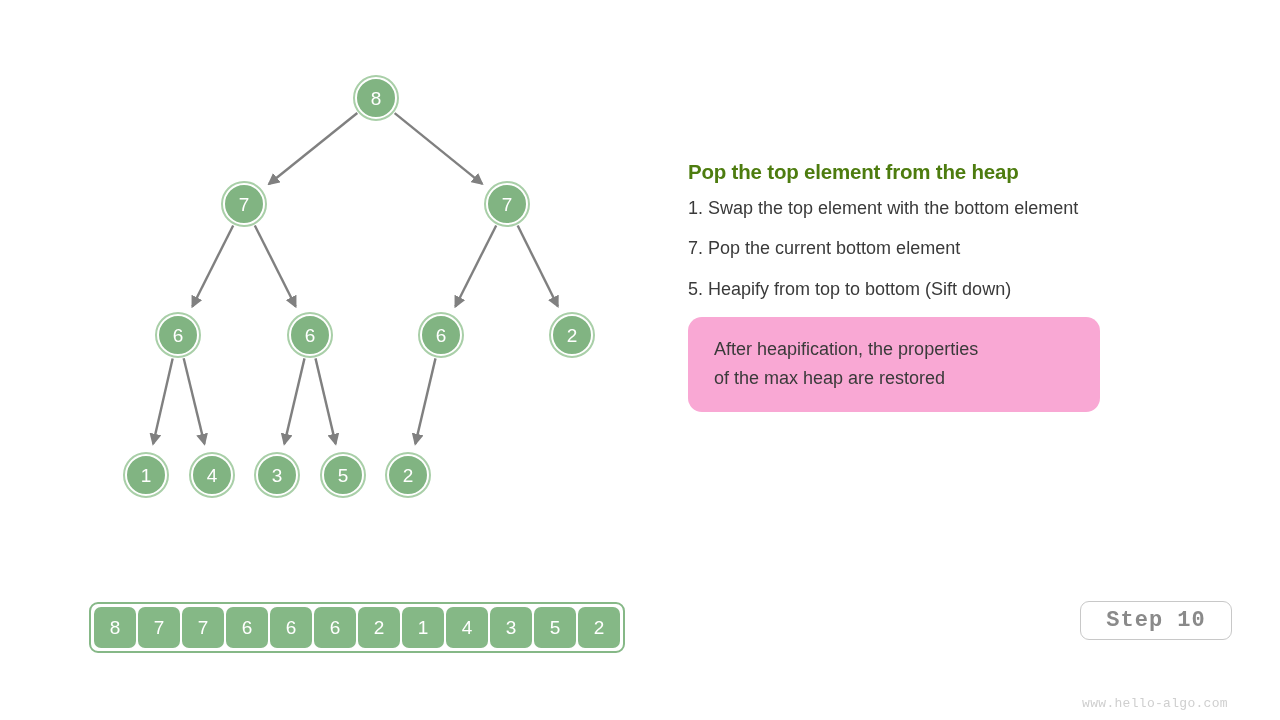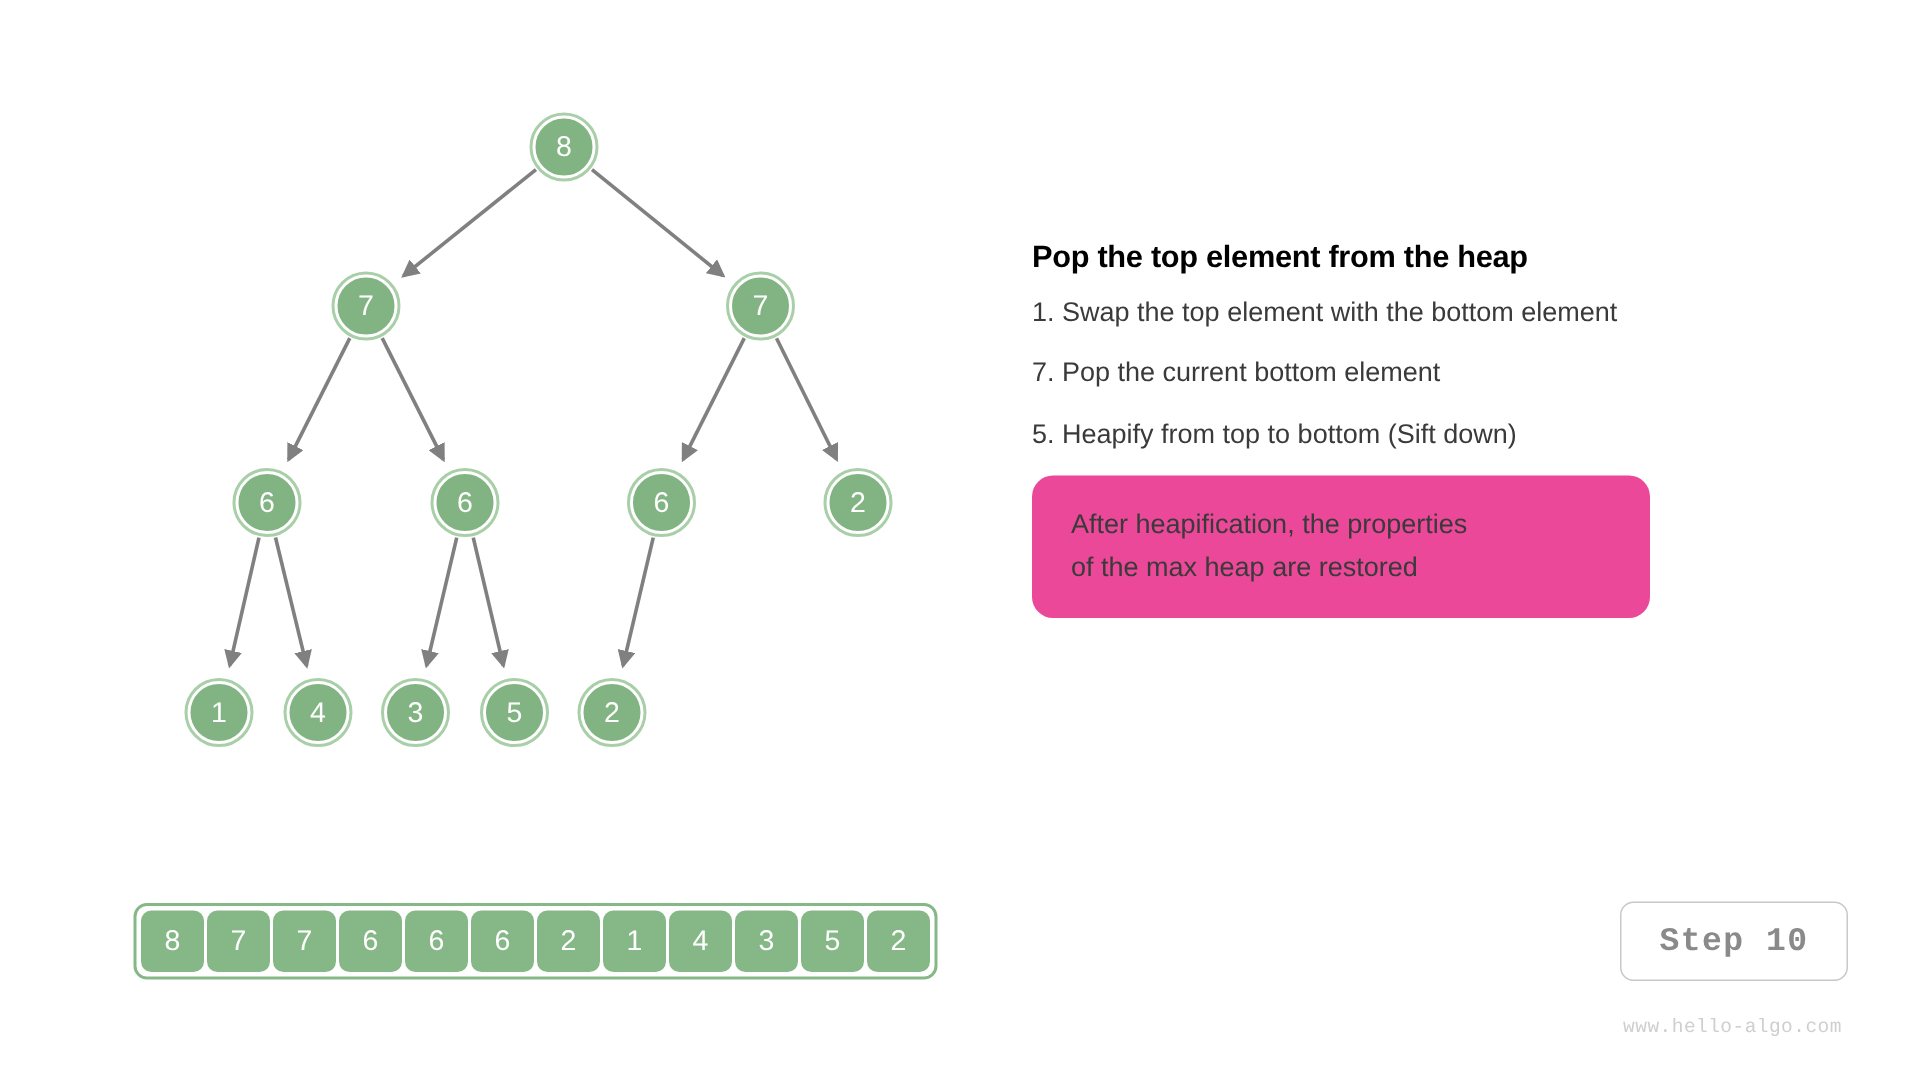--- a/index.html
+++ b/index.html
@@ -50,34 +50,34 @@
   
   #info-panel {
     position: absolute;
     left: 688px;
     top: 160px;
     width: 560px;
   }
   #info-title {
     font-size: 20.5px;
     font-weight: bold;
-    color: #000000;
+    color: #4d7c0f;
     letter-spacing: -0.2px;
     margin: 0 0 12px 0;
   }
   .info-step {
     font-size: 18px;
     color: #3a3a3a;
     margin: 0 0 16px 0;
     line-height: 1.35;
   }
   #info-callout {
     margin-top: 12px;
     width: 412px;
-    background: #ec4899;
+    background: #f9a8d4;
     border-radius: 14px;
     padding: 18px 26px 19px 26px;
     font-size: 18px;
     line-height: 1.62;
     color: #3a3a3a;
   }
 
   
   #array-strip {
     position: absolute;
@@ -102,36 +102,36 @@
     color: #ffffff;
     font-size: 19px;
   }
 
   
   #step-badge {
     position: absolute;
     left: 1080px;
     top: 601px;
     width: 152px;
-    height: 53px;
+    height: 39px;
     border: 1.5px solid #c8c8c8;
     border-radius: 9px;
     display: flex;
     align-items: center;
     justify-content: center;
     font-family: "Liberation Mono", "DejaVu Sans Mono", monospace;
     font-size: 22px;
     font-weight: bold;
     color: #8a8a8a;
     letter-spacing: 1px;
   }
   #watermark {
     position: absolute;
     left: 1075px;
-    top: 677px;
+    top: 696px;
     width: 160px;
     text-align: center;
     font-family: "Liberation Mono", "DejaVu Sans Mono", monospace;
     font-size: 13px;
     color: #cfcfcf;
     letter-spacing: 0.3px;
   }
 </style>
 </head>
 <body>

